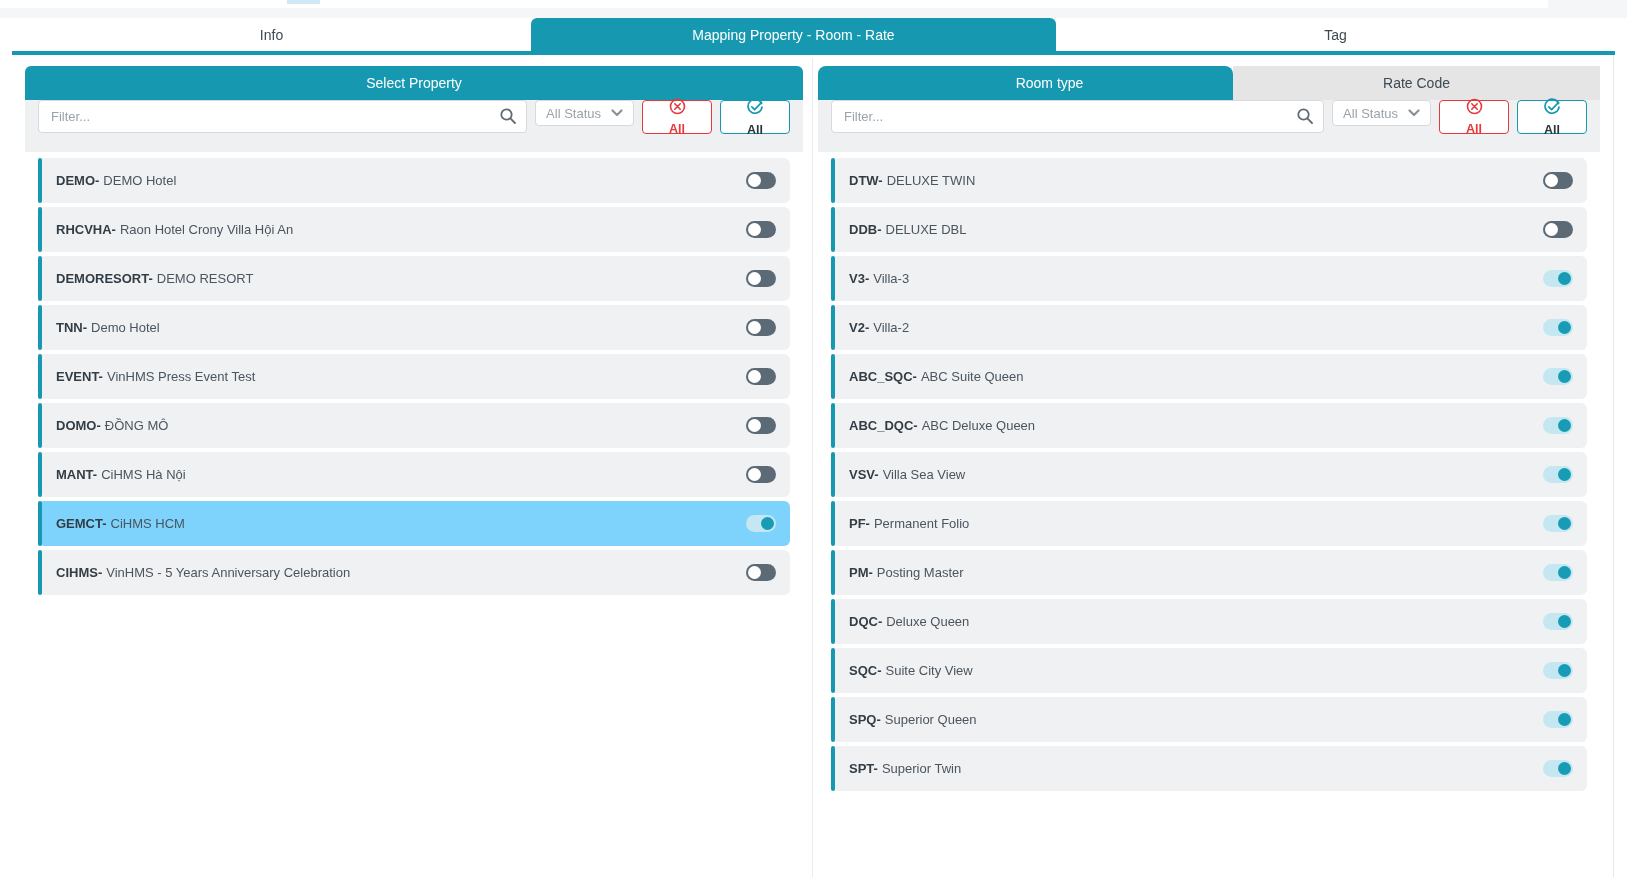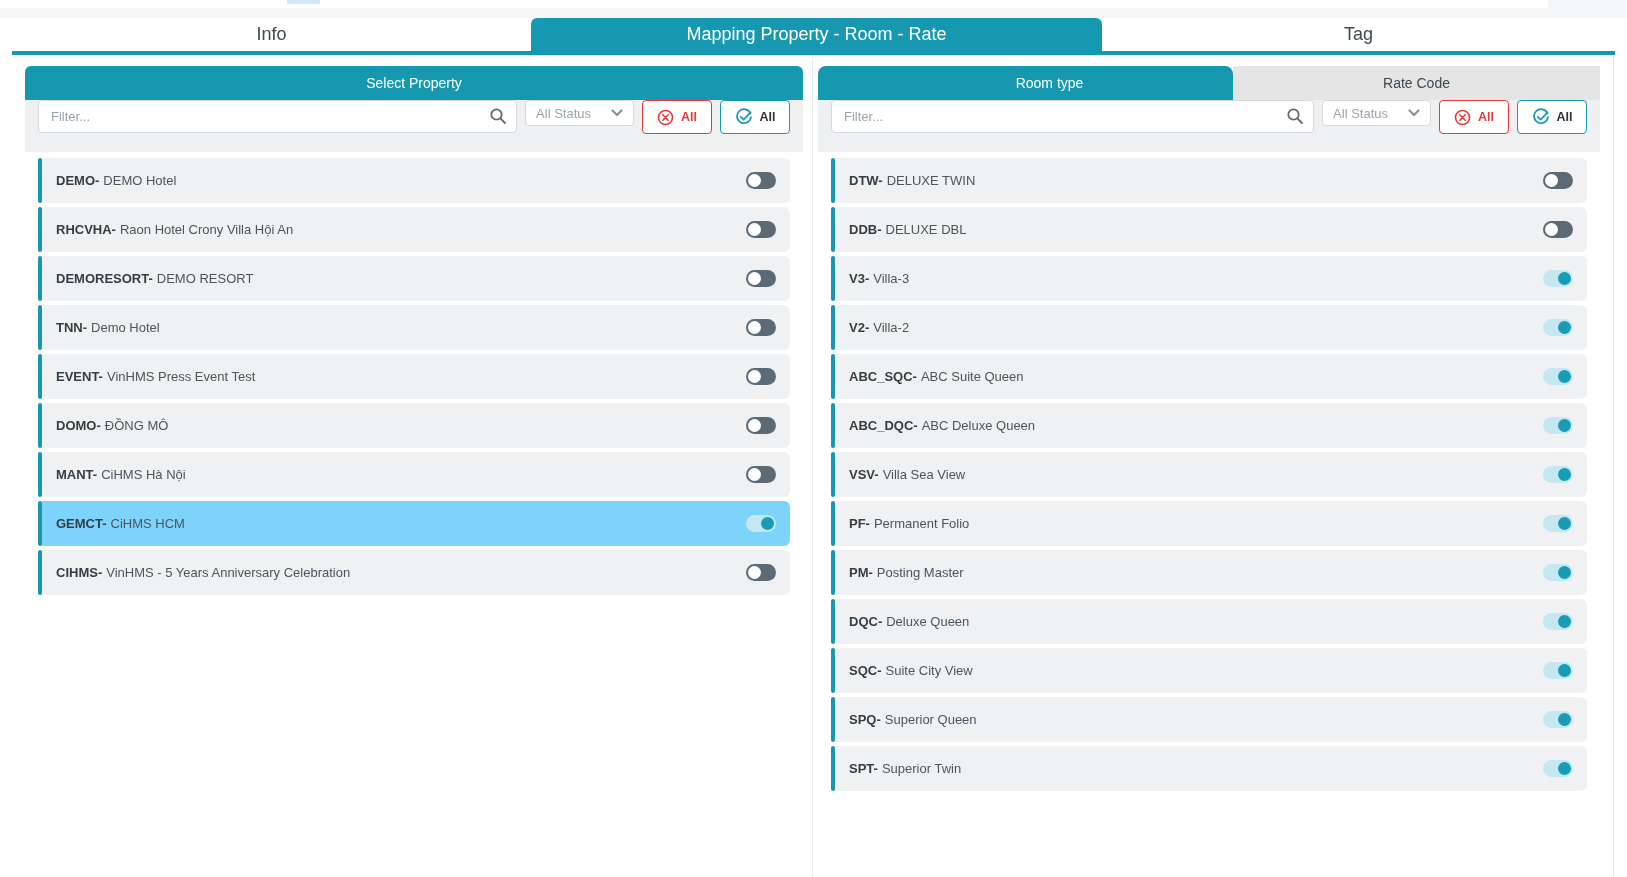--- a/index.html
+++ b/index.html
@@ -16,24 +16,24 @@
   .top-white { position:absolute; left:0; top:0; width:1548px; height:8px; background:#ffffff; }
   .blue-fragment { position:absolute; left:287px; top:0; width:33px; height:4px; background:#cfe9f7; }
 
   
   .tabbar {
     position:absolute; left:12px; top:18px; width:1603px; height:37px;
     display:flex; background:#ffffff; border-bottom:4px solid #1699b0;
   }
   .main-tab {
     display:flex; align-items:center; justify-content:center;
-    font-size:18px; color:#3d4a52; cursor:pointer; height:33px;
+    font-size:14px; color:#3d4a52; cursor:pointer; height:33px;
   }
   .main-tab.t0 { width:519px; }
-  .main-tab.t1 { width:571px; }
+  .main-tab.t1 { width:525px; }
   .main-tab.t2 { flex:1; }
   .main-tab.active {
     background:#1699b0; color:#ffffff; border-radius:6px 6px 0 0;
   }
 
   
   .content-divider { position:absolute; left:812px; top:58px; bottom:0; width:1px; background:#e9ebed; }
   .scroll-gutter { position:absolute; left:1613px; top:55px; bottom:0; width:1px; background:#e4e6e8; }
 
   .panel { position:absolute; top:66px; }
@@ -61,27 +61,27 @@
   .filter-input {
     width:100%; height:33px; border:1px solid #d6d9dd; border-radius:4px;
     background:#fff; padding:0 36px 0 12px; font-size:13px; color:#3b4750;
     font-family:"Liberation Sans", sans-serif; outline:none;
   }
   .filter-input::placeholder { color:#9aa3ab; }
   .search-icon { position:absolute; right:10px; top:7px; width:18px; height:18px; }
 
   .status-select {
     height:24px; min-width:88px; background:#fff; border:1px solid #d6d9dd; border-radius:4px;
-    display:flex; align-items:center; justify-content:center; gap:20px;
+    display:flex; align-items:center; justify-content:center; gap:10px;
     font-size:13px; color:#9aa3ab; padding:12px 10px; cursor:pointer;
   }
   .all-btn {
     height:34px; min-width:70px; background:#fff; border-radius:4px;
     display:flex; align-items:center; justify-content:center; gap:7px;
-    font-size:12.5px; font-weight:bold; padding:0 12px; cursor:pointer;
+    font-size:12.5px; font-weight:bold; padding:0 12px; cursor:pointer;flex-direction:column;
   }
   .all-btn.red  { border:1px solid #e5393c; color:#e5393c; }
   .all-btn.teal { border:1px solid #1699b0; color:#2b343b; }
 
   
   .list { padding:6px 13px 10px 13px; background:#ffffff; }
   .row {
     position:relative; height:45px; margin-bottom:4px; border-radius:6px;
     background:#f0f1f3; display:flex; align-items:center; cursor:pointer;gap:32px;
   }

